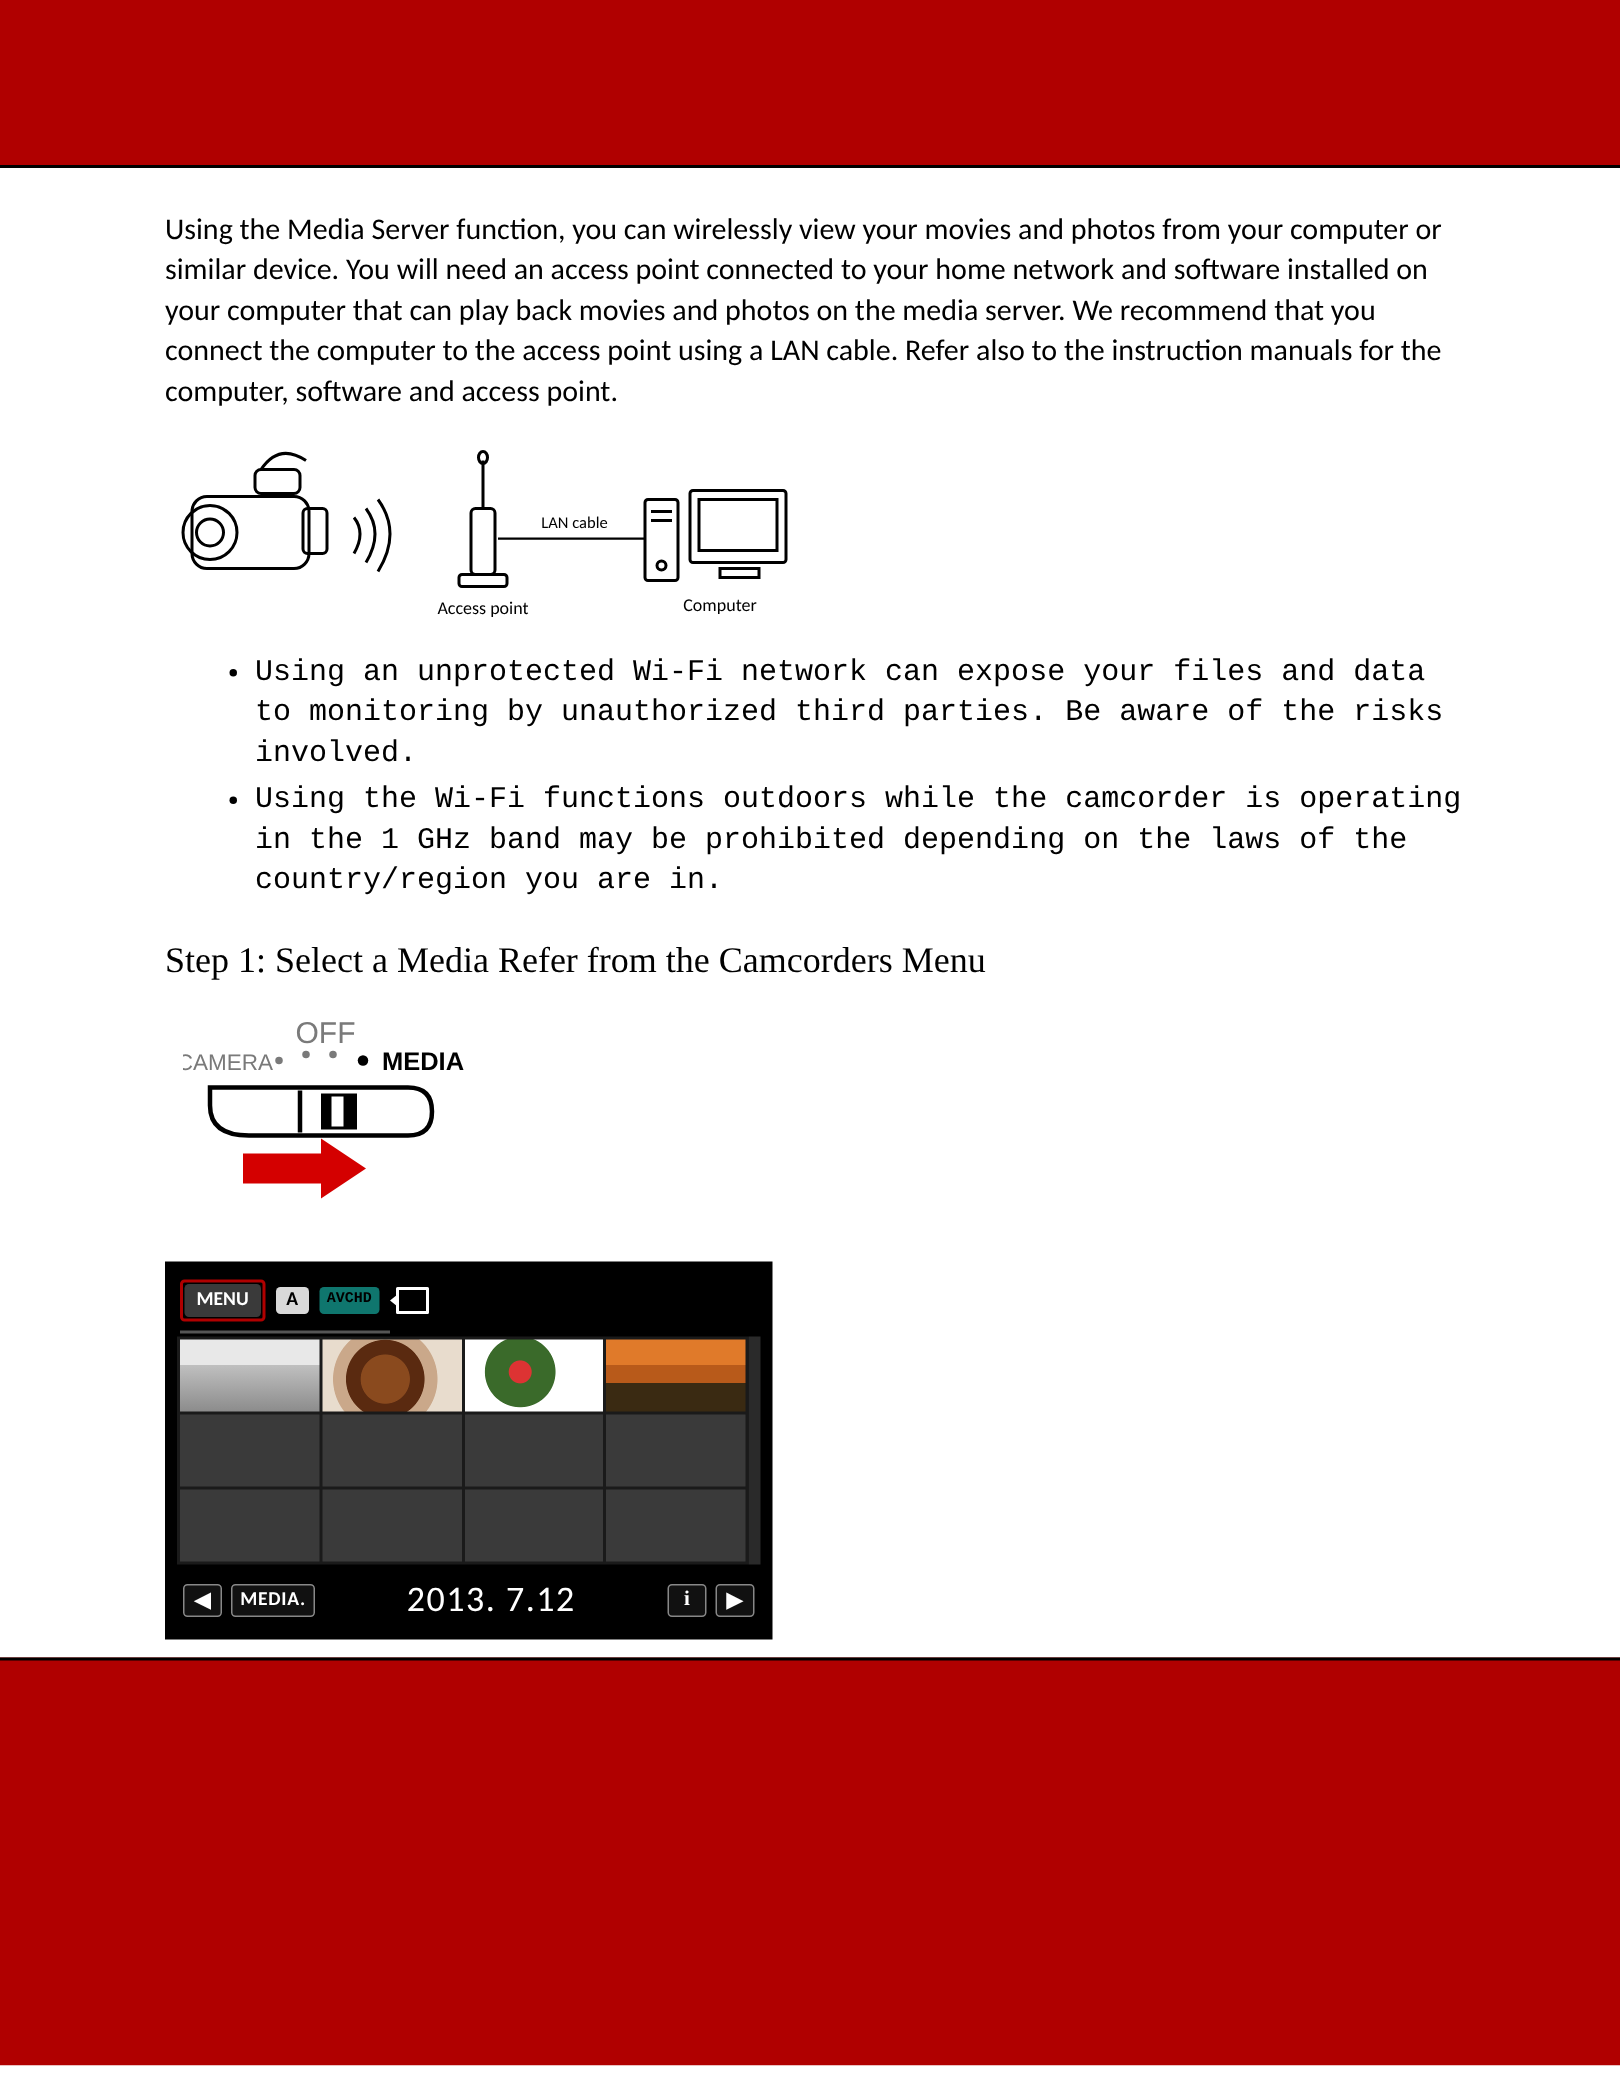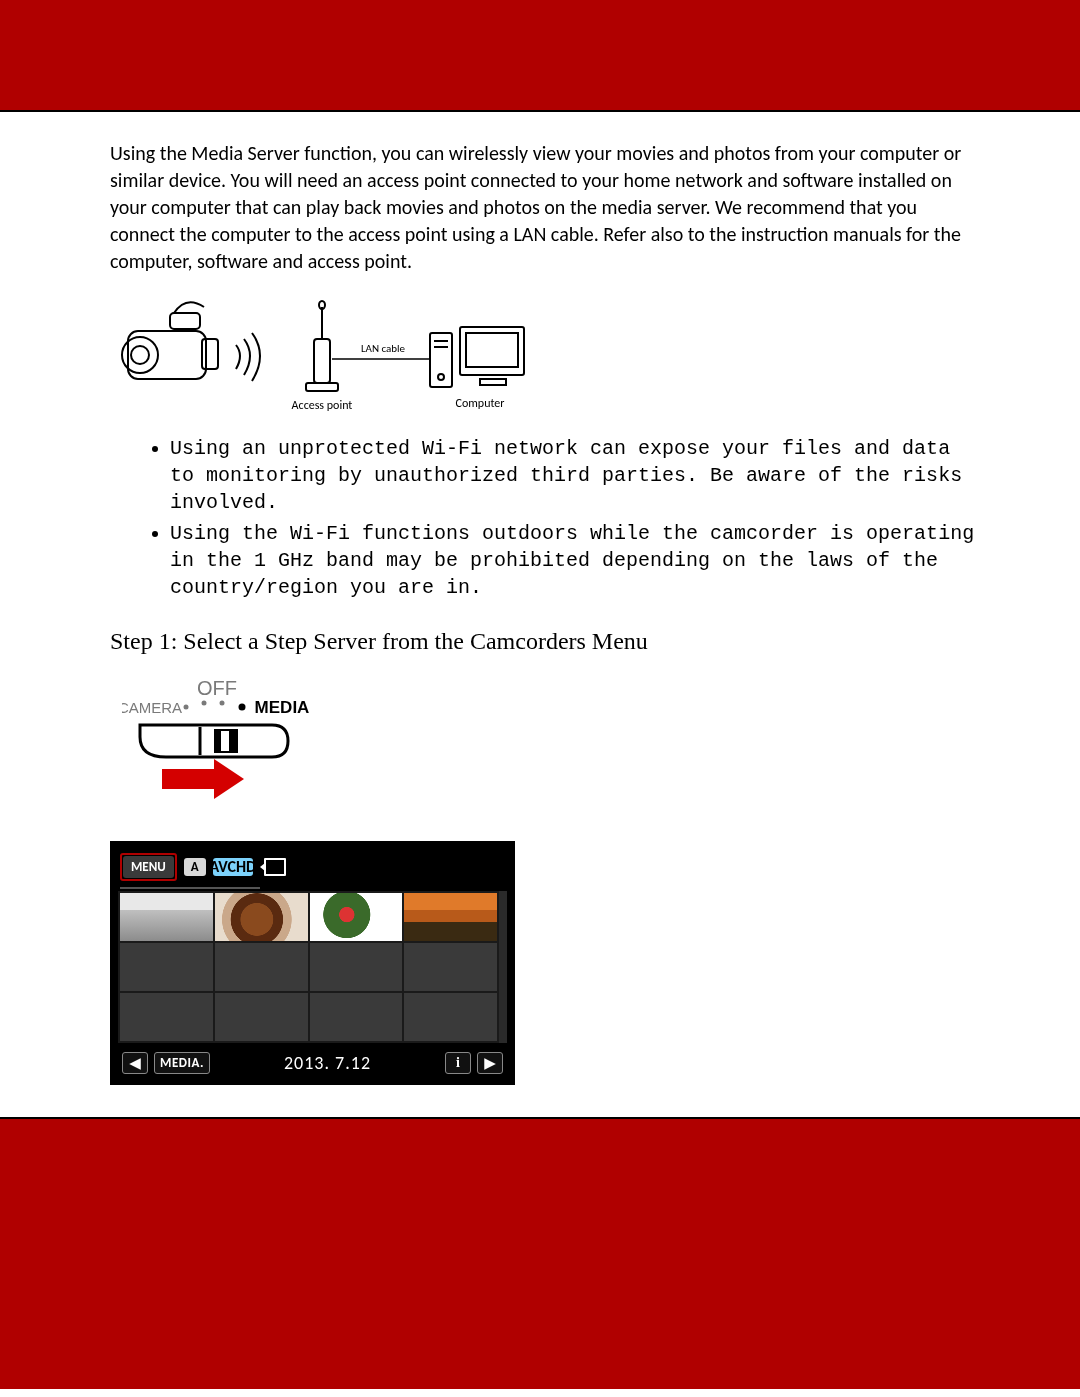--- a/index.html
+++ b/index.html
@@ -6,40 +6,40 @@
   body{
     width:1080px;
     font-family:Calibri,Arial,sans-serif;
     font-size:20px;
     line-height:1.35;
     color:#000;
     background:#fff;
   }
   .red-top{height:110px;background:#b00000;border-bottom:2px solid #000;}
   .red-bottom{height:270px;background:#b00000;border-top:2px solid #000;}
-  .page{padding:28px 100px 32px 110px;}
+  .page{padding:28px 100px 12px 110px;}
   p{margin:0 0 6px 0;}
   .intro{margin-bottom:14px;}
   .diagram{margin:8px 0 16px 0;}
   .caution{margin:14px 0 8px 0;}
   ul{margin:8px 0 18px 0;padding-left:60px;}
   li{margin-bottom:4px;font-family:Liberation Mono, monospace;}
   h2.step{font-family:"Times New Roman",serif;font-weight:400;font-size:24px;margin:24px 0 18px 0;}
   .switch-art{margin:6px 0 30px 12px;}
   .menu-chip{display:inline-block;vertical-align:middle;background:#000;color:#fff;
     padding:2px 10px;font-size:16px;font-weight:bold;border:1px solid #333;border-radius:2px;}
   .lcd{width:405px;margin-top:36px;}
   .lcd-inner{background:#000;padding:10px 8px 6px 8px;}
   .lcd-top{display:flex;align-items:center;gap:7px;padding:2px 2px 6px 2px;}
   .btn{display:inline-flex;align-items:center;justify-content:center;border-radius:3px;}
   .btn-menu{border:2px solid #b00000;padding:1px;}
   .btn-menu span{display:block;background:#3a3a3a;color:#fff;font-weight:bold;
     font-size:13px;padding:2px 8px;border-radius:3px;}
   .btn-a{width:22px;height:18px;background:#d9d9d9;color:#000;font-weight:bold;font-size:13px;}
-  .btn-avchd{width:40px;height:18px;background:#7dd3fc;color:#000;font-weight:bold;font-size:16px;}
+  .btn-avchd{width:40px;height:18px;background:#0f766e;color:#000;font-weight:bold;font-size:10px;font-family:Liberation Mono, monospace;}
   .cam-ico{width:18px;height:14px;border:2px solid #fff;border-radius:1px;position:relative;margin-left:4px;}
   .cam-ico:before{content:"";position:absolute;left:-6px;top:3px;width:0;height:0;
     border-top:4px solid transparent;border-bottom:4px solid transparent;border-right:5px solid #fff;}
   .top-line{height:2px;background:#555;margin:0 2px 2px 2px;width:140px;}
   .thumbs{display:grid;grid-template-columns:repeat(4,1fr);grid-template-rows:repeat(3,48px);
     gap:2px;background:#1a1a1a;padding:2px;}
   .thumb{background:#3a3a3a;}
   .t1{background:linear-gradient(#e8e8e8 35%,#bfbfbf 36%,#8c8c8c);}
   .t2{background:radial-gradient(circle at 45% 55%,#8a4a1e 0 28%,#5a2a10 29% 45%,#caa88a 46% 60%,#e8dccd 61% 100%);}
   .t3{background:radial-gradient(circle at 40% 45%,#d33 0 12%,#3a6a2a 13% 38%,#fff 39% 100%);}
@@ -47,21 +47,21 @@
   .side-dots{width:8px;background:#2a2a2a;}
   .thumbs-wrap{display:flex;}
   .thumbs{flex:1;}
   .lcd-bottom{display:flex;align-items:center;justify-content:space-between;
     padding:8px 4px 4px 4px;color:#fff;}
   .bb{display:inline-flex;align-items:center;justify-content:center;border:1px solid #888;
     border-radius:3px;height:20px;background:#111;}
   .bb.arrow{width:24px;font-size:15px;}
   .bb.func{width:54px;font-size:13px;font-weight:bold;letter-spacing:0.5px;}
   .bb.info{width:24px;font-family:serif;font-weight:bold;font-size:14px;}
-  .date{font-size:18px;letter-spacing:1px;}
+  .date{font-size:24px;letter-spacing:1px;}
   .bgroup{display:flex;gap:6px;align-items:center;}
 
   
   .diagram svg{display:block;}
   
   .switch-art svg{display:block;}
 </style>
 </head>
 <body>
 
@@ -116,21 +116,21 @@
       </g>
       <text x="370" y="118" text-anchor="middle" font-size="12" fill="#000">Computer</text>
     </svg>
   </div>
 
   <ul>
     <li>Using an unprotected Wi-Fi network can expose your files and data to monitoring by unauthorized third parties. Be aware of the risks involved.</li>
     <li>Using the Wi-Fi functions outdoors while the camcorder is operating in the 1 GHz band may be prohibited depending on the laws of the country/region you are in.</li>
   </ul>
 
-  <h2 class="step">Step 1: Select a Step Server from the Camcorders Menu</h2>
+  <h2 class="step">Step 1: Select a Media Refer from the Camcorders Menu</h2>
 
 
   <div class="switch-art">
     <svg width="190" height="130" viewBox="0 0 190 130">
       <text x="95" y="20" text-anchor="middle" font-size="20" fill="#7a7a7a" font-family="Arial">OFF</text>
       <text x="28" y="38" text-anchor="middle" font-size="15" fill="#7a7a7a" font-family="Arial">CAMERA</text>
       <text x="160" y="38" text-anchor="middle" font-size="17" fill="#000" font-family="Arial" font-weight="bold">MEDIA</text>
       <circle cx="64" cy="32" r="2.5" fill="#7a7a7a"></circle>
       <circle cx="82" cy="28" r="2.5" fill="#7a7a7a"></circle>
       <circle cx="100" cy="28" r="2.5" fill="#7a7a7a"></circle>

